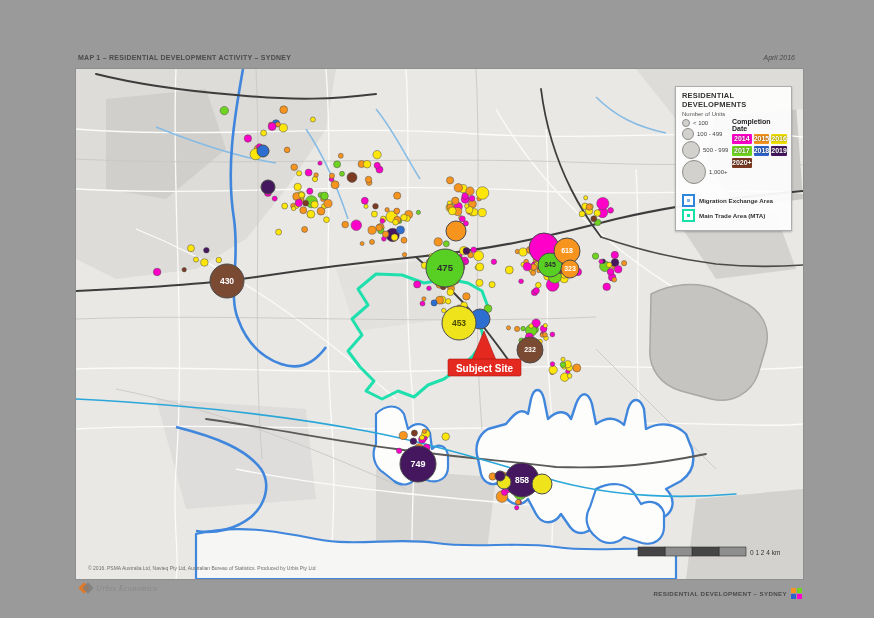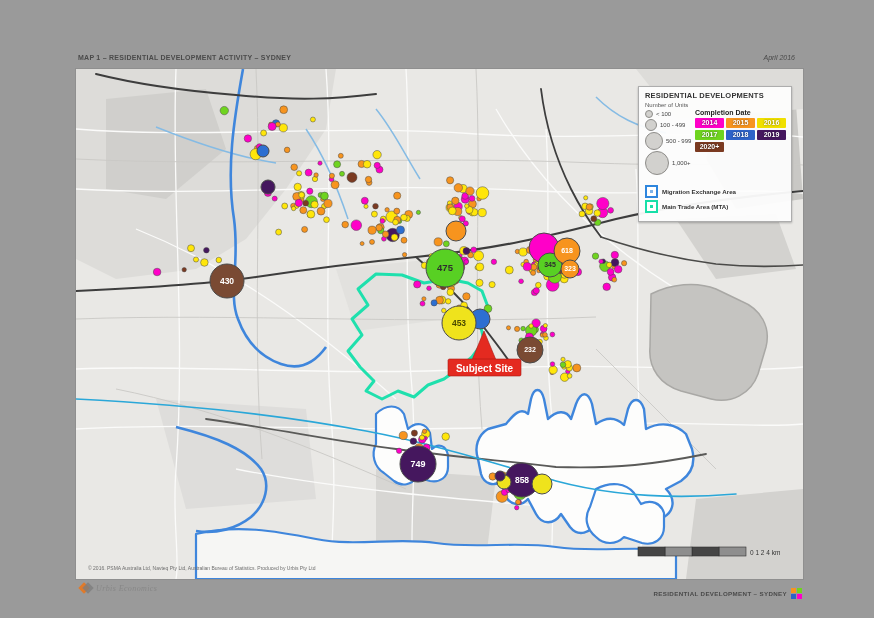--- a/index.html
+++ b/index.html
@@ -17,21 +17,21 @@
     font-style:italic;
   }
   .map-frame{
     position:absolute;left:75px;top:68px;width:727px;height:510px;
     background:#e9e8e5;border:1px solid #8f8f8f;box-sizing:content-box;
   }
   svg{display:block;}
 
   
   .legend{
-    position:absolute;right:11px;top:17px;width:154px;
+    position:absolute;right:11px;top:17px;width:117px;
     background:rgba(253,253,253,.95);border:1px solid #adadad;
     box-shadow:0 1px 2px rgba(0,0,0,.25);
     padding:4px 5px 6px 6px;box-sizing:border-box;color:#3a3a3a;
   }
   .legend-title{font-size:7.5px;font-weight:bold;letter-spacing:.2px;color:#333;}
   .legend-sub{font-size:6px;color:#555;margin-top:2px;margin-bottom:1px;}
   .legend-body{display:flex;gap:4px;}
   .legend-sizes{width:46px;}
   .size-row{display:flex;align-items:center;margin:1px 0;}
   .size-dot{

